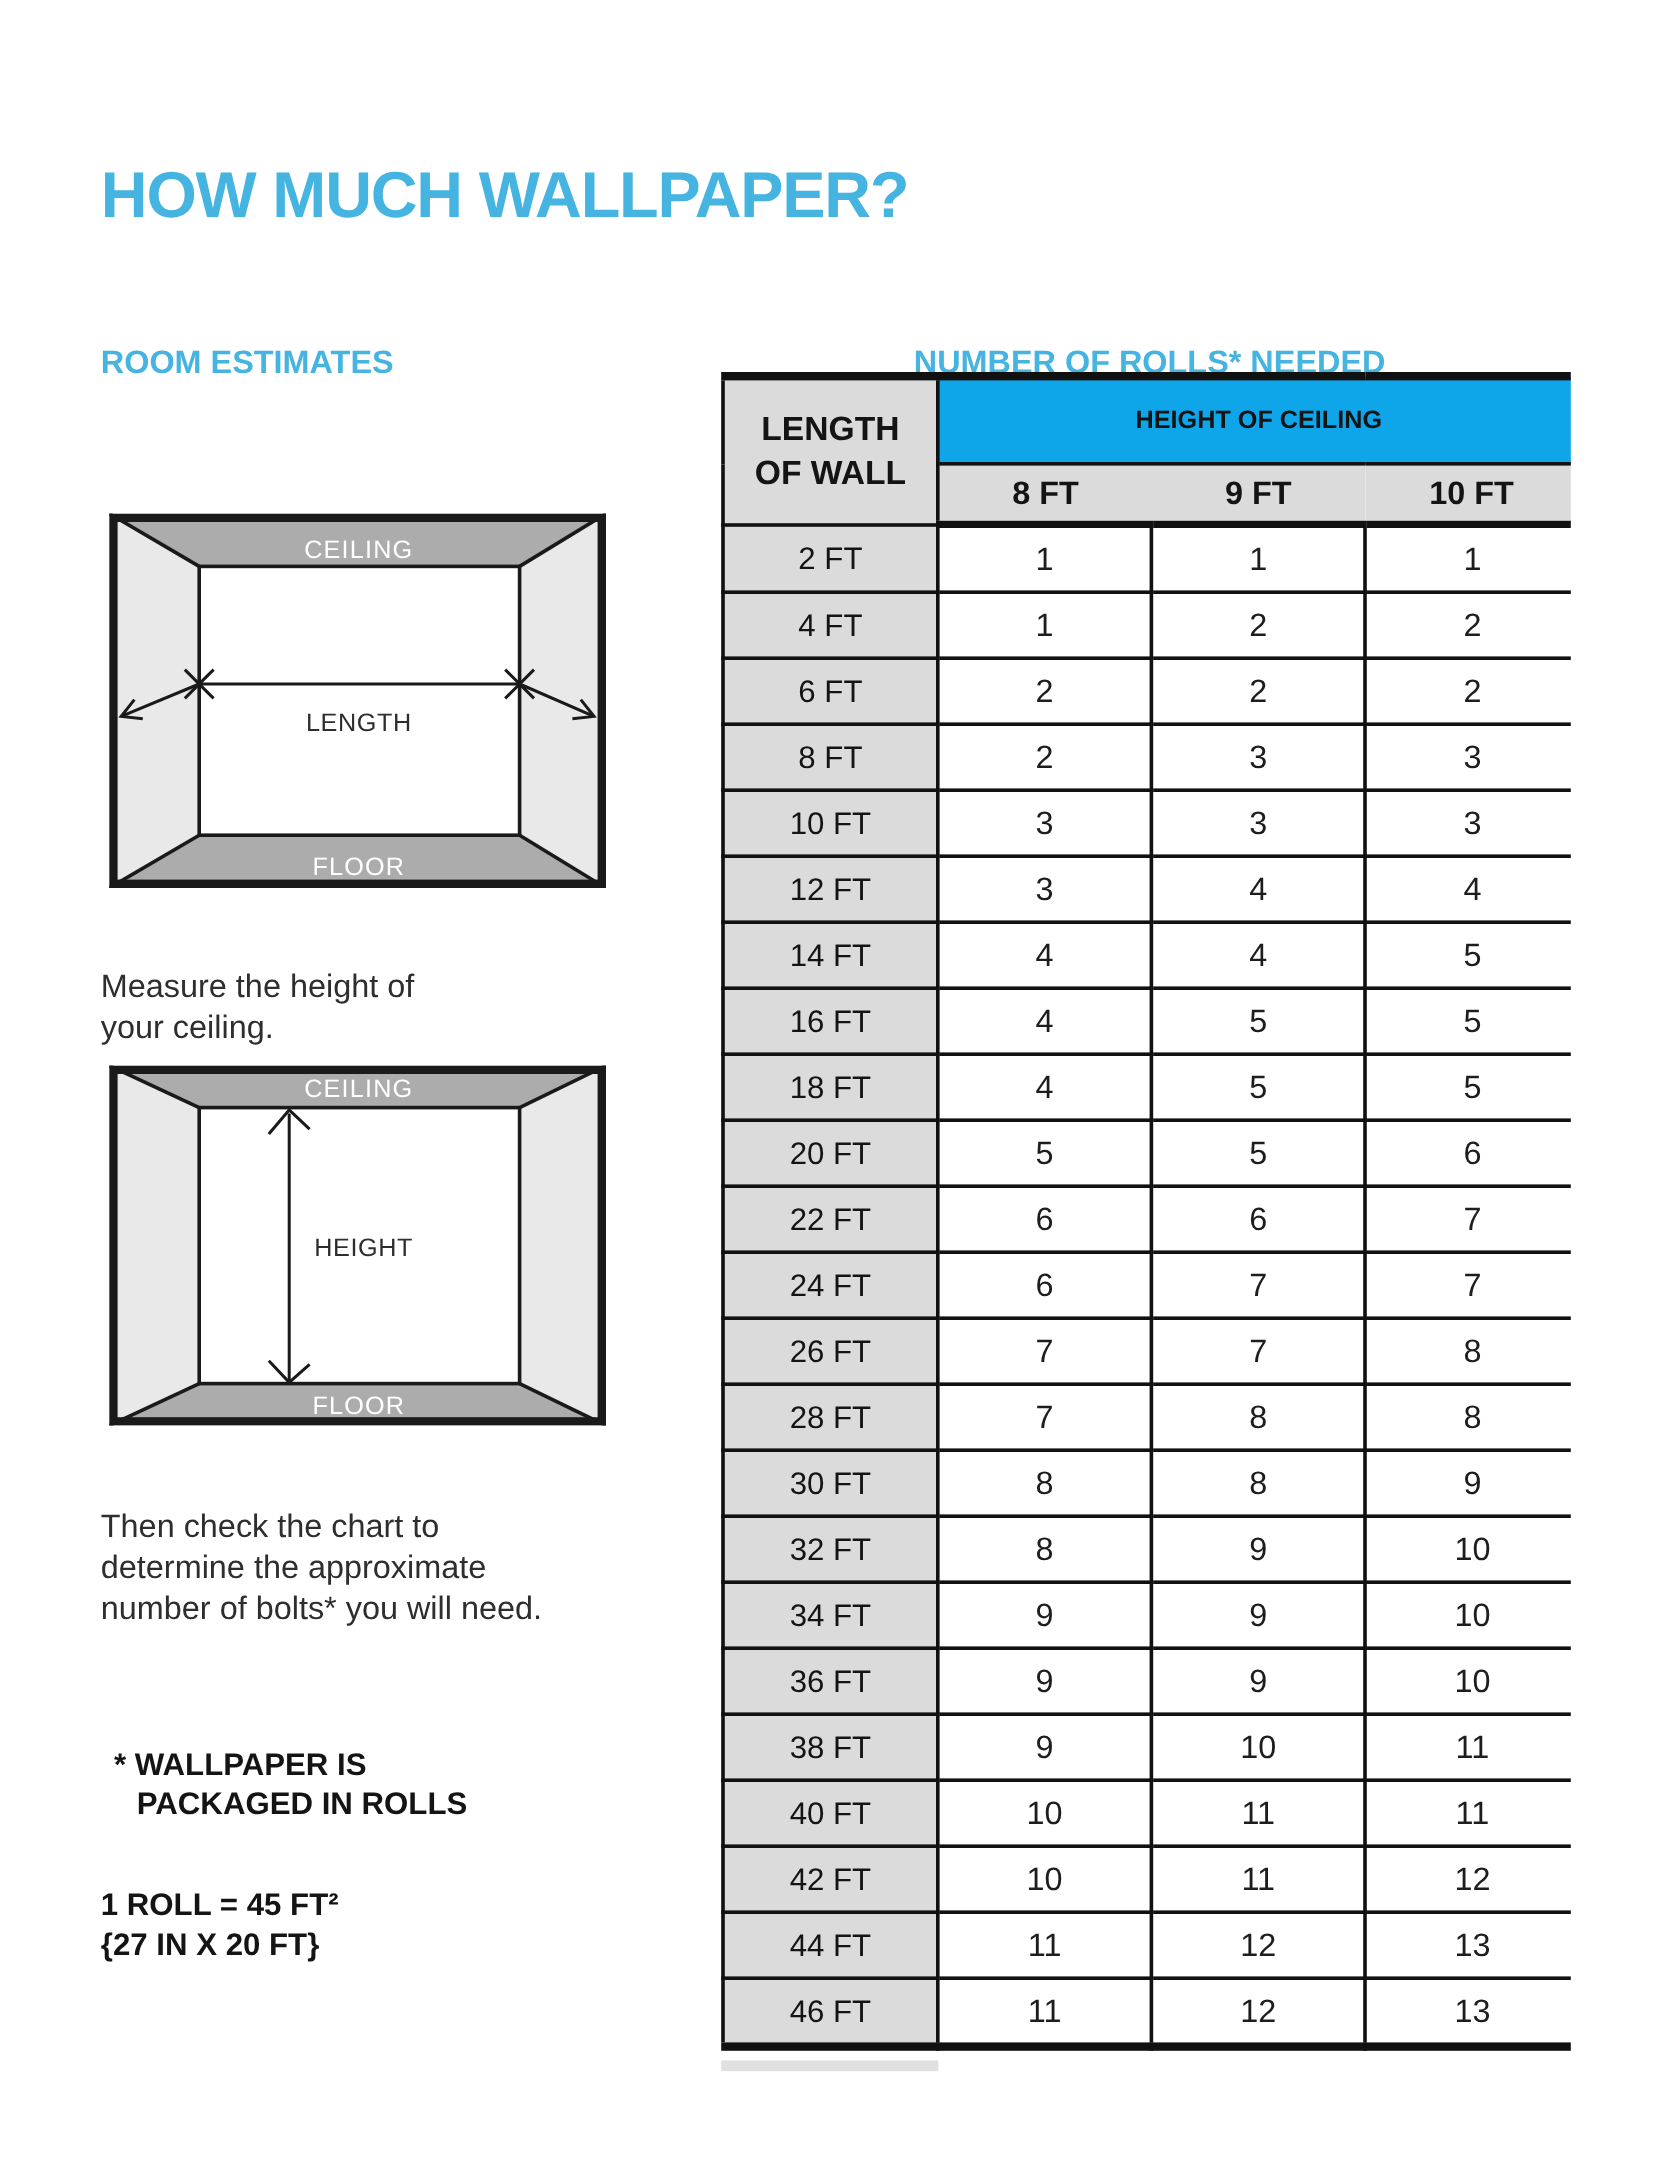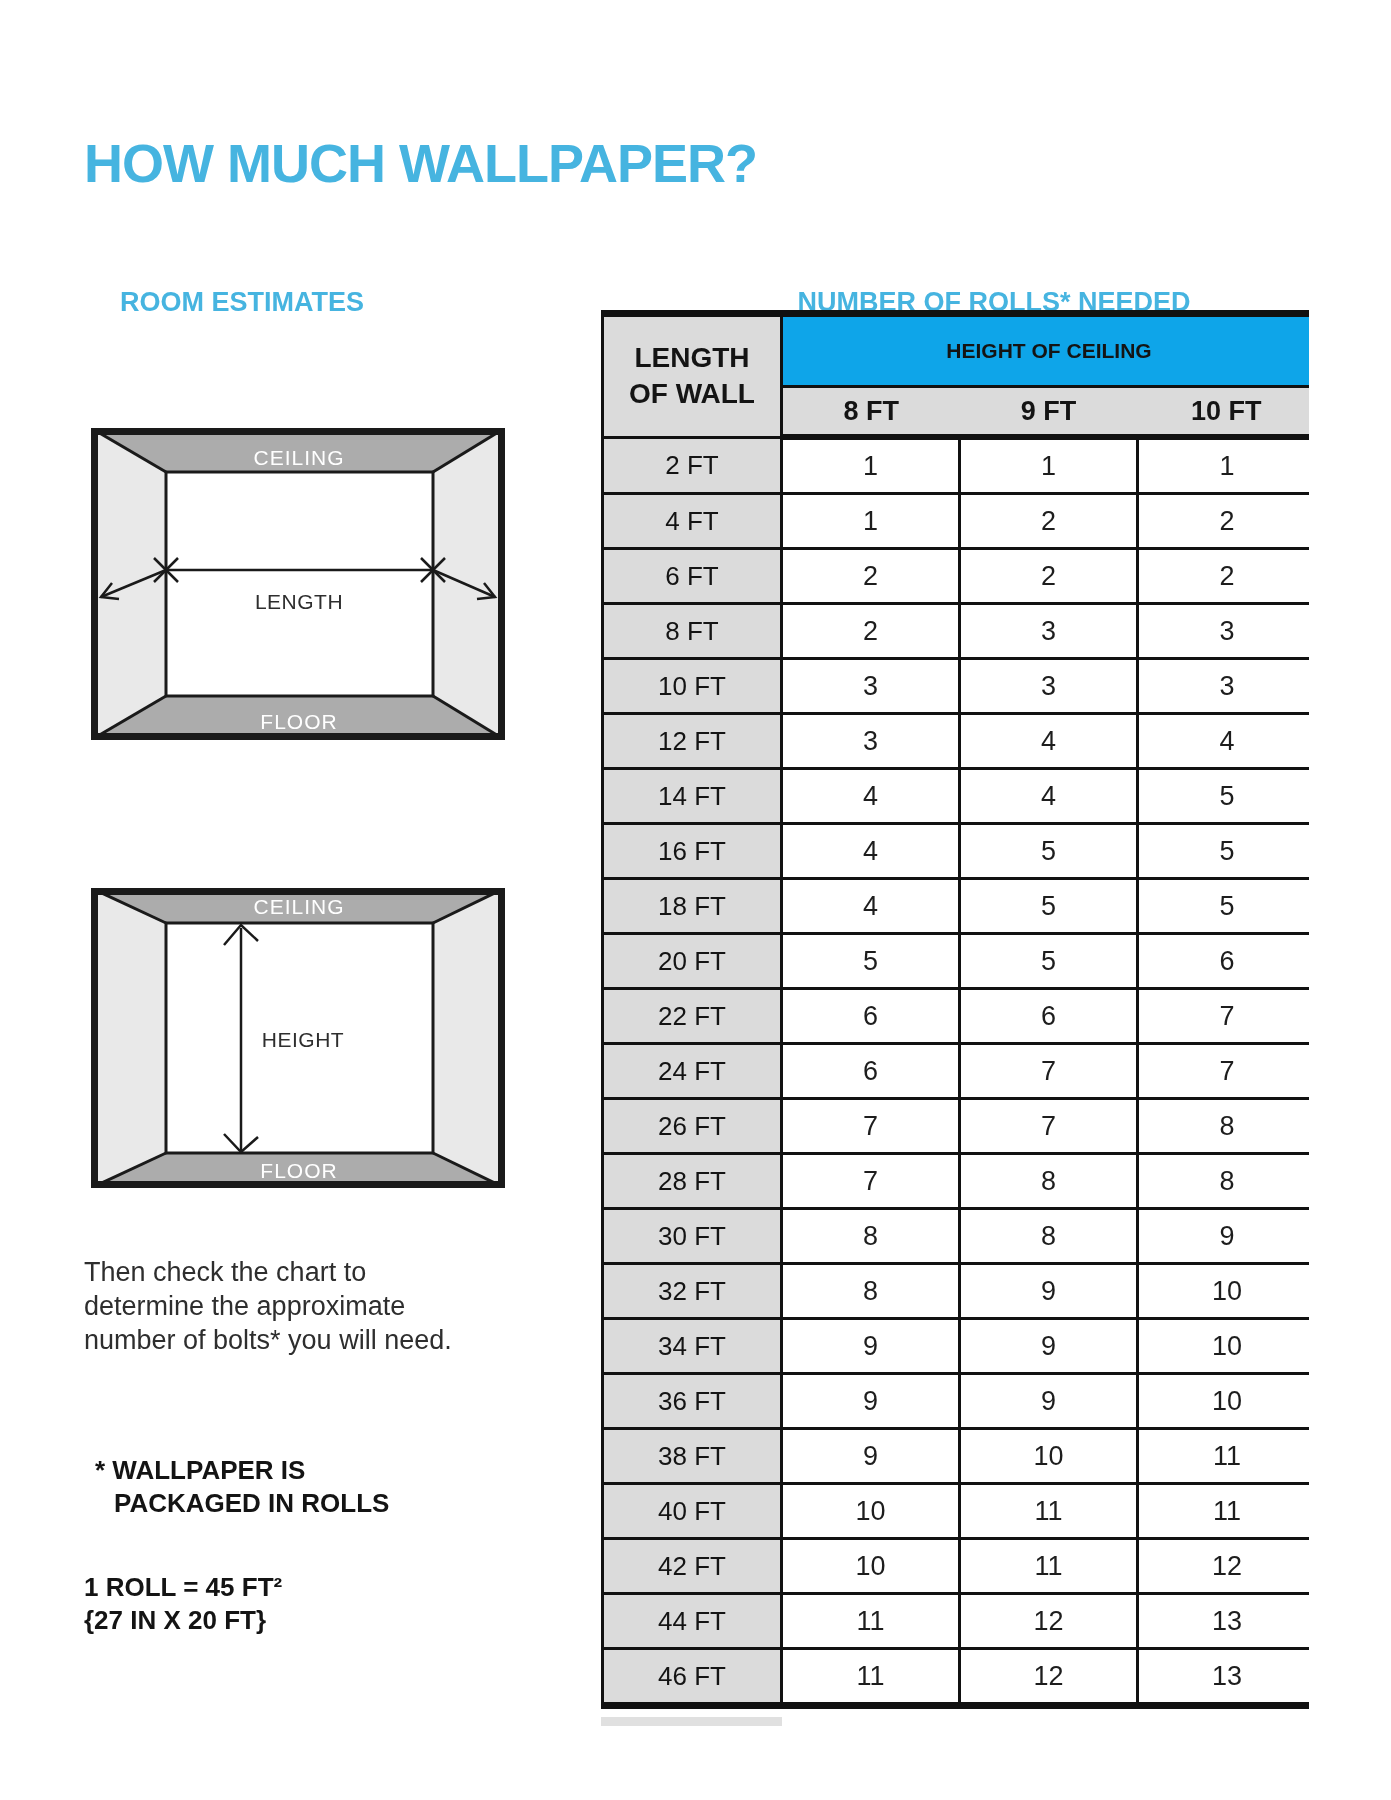--- a/index.html
+++ b/index.html
@@ -19,21 +19,20 @@
     left:84px; top:96px;
     font-size:54px; font-weight:bold;
     letter-spacing:-1px;
     color:#46B4E0;
     white-space:nowrap;
   }
   .section-head{
     font-size:27px; font-weight:bold;
     color:#46B4E0;
     white-space:nowrap;
-    margin-left:36px;
   }
   .left-head{ left:84px; top:265px; }
   .table-head{ left:601px; top:265px; width:714px; text-align:center; }
 
   
   .body-text{
     left:84px;
     font-size:27px;
     line-height:34px;
     color:#2e2e2e;
@@ -142,20 +141,24 @@
         <polyline points="28,171 10,169 21,155"></polyline>
         <line x1="342" y1="142" x2="404" y2="169"></line>
         <polyline points="386,171 404,169 393,155"></polyline>
       </g>
       <text class="room-label" x="208" y="37" text-anchor="middle">CEILING</text>
       <text class="measure-label" x="208" y="181" text-anchor="middle">LENGTH</text>
       <text class="room-label" x="208" y="301" text-anchor="middle">FLOOR</text>
     </svg>
   </div>
 
+  <p class="abs body-text" style="top:778px;">
+    <span>Measure the height of</span><br>
+    <span>your ceiling.</span>
+  </p>
 
   <div class="abs diagram" style="top:888px;height:300px;">
     <svg width="414" height="300" viewBox="0 0 414 300">
       <polygon points="0,0 414,0 342,35 75,35" fill="#ACACAC"></polygon>
       <polygon points="0,300 75,265 342,265 414,300" fill="#ACACAC"></polygon>
       <polygon points="0,0 75,35 75,265 0,300" fill="#E9E9E9"></polygon>
       <polygon points="414,0 342,35 342,265 414,300" fill="#E9E9E9"></polygon>
       <rect x="75" y="35" width="267" height="230" fill="#ffffff" stroke="#1a1a1a" stroke-width="3"></rect>
       <g stroke="#1a1a1a" stroke-width="3">
         <line x1="0" y1="0" x2="75" y2="35"></line>

